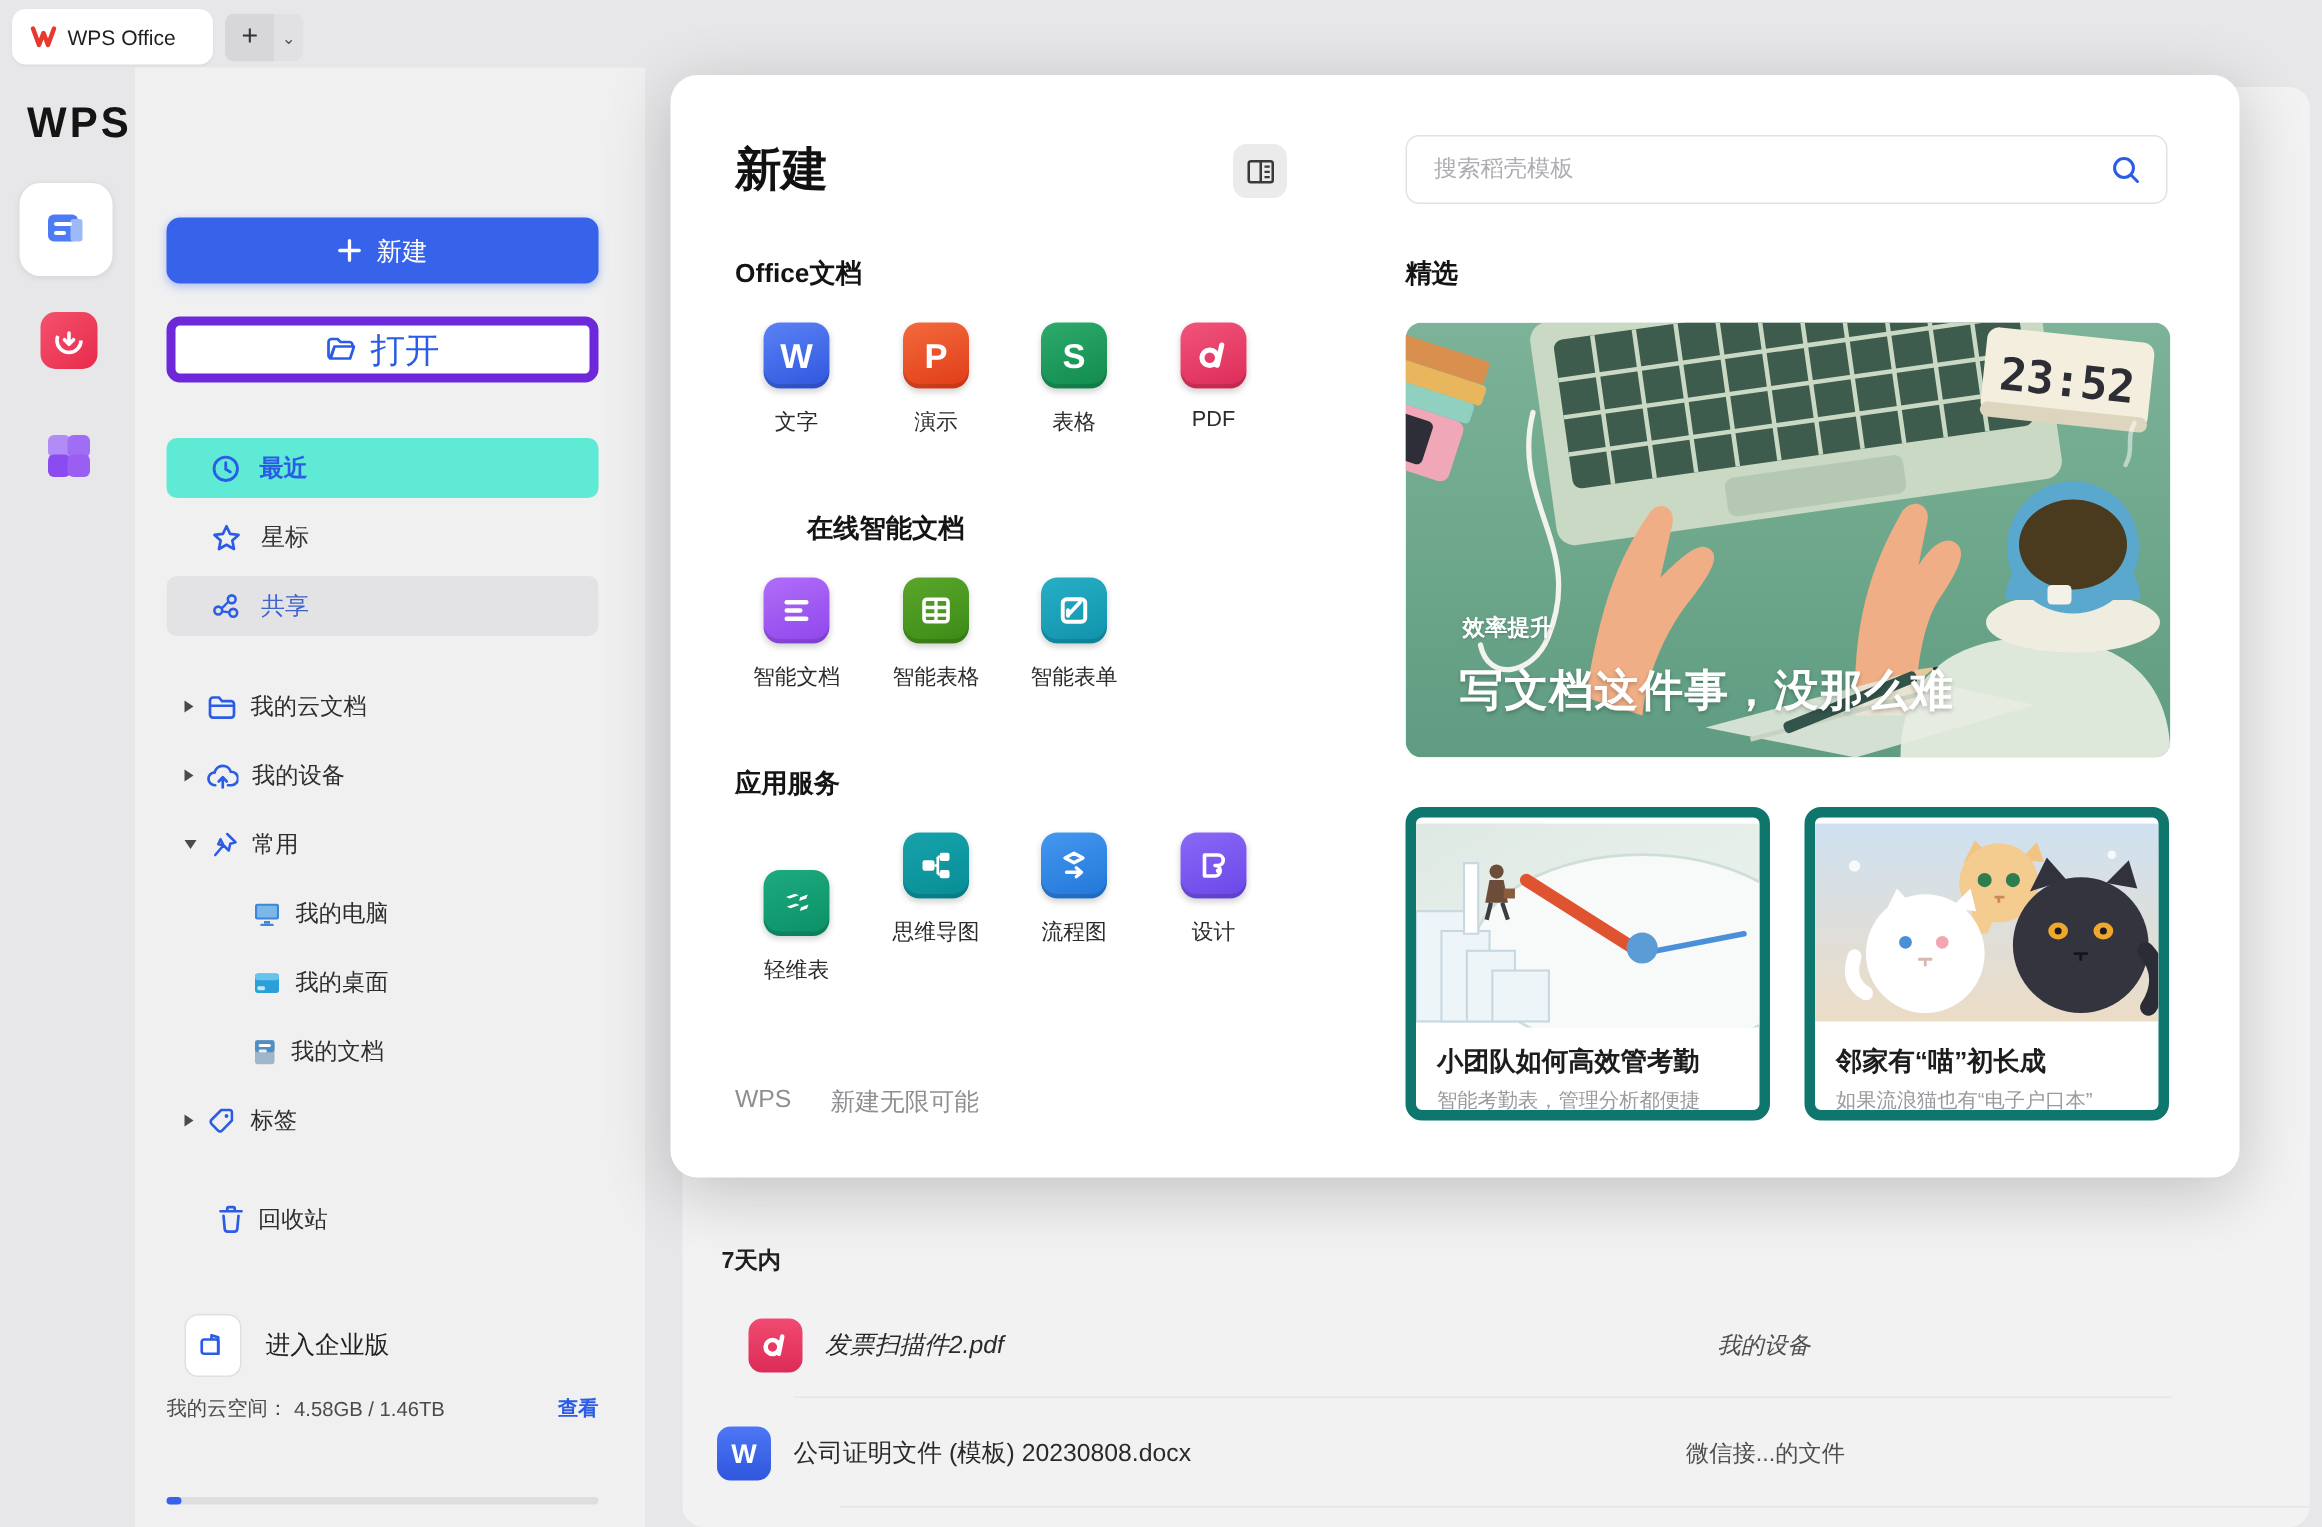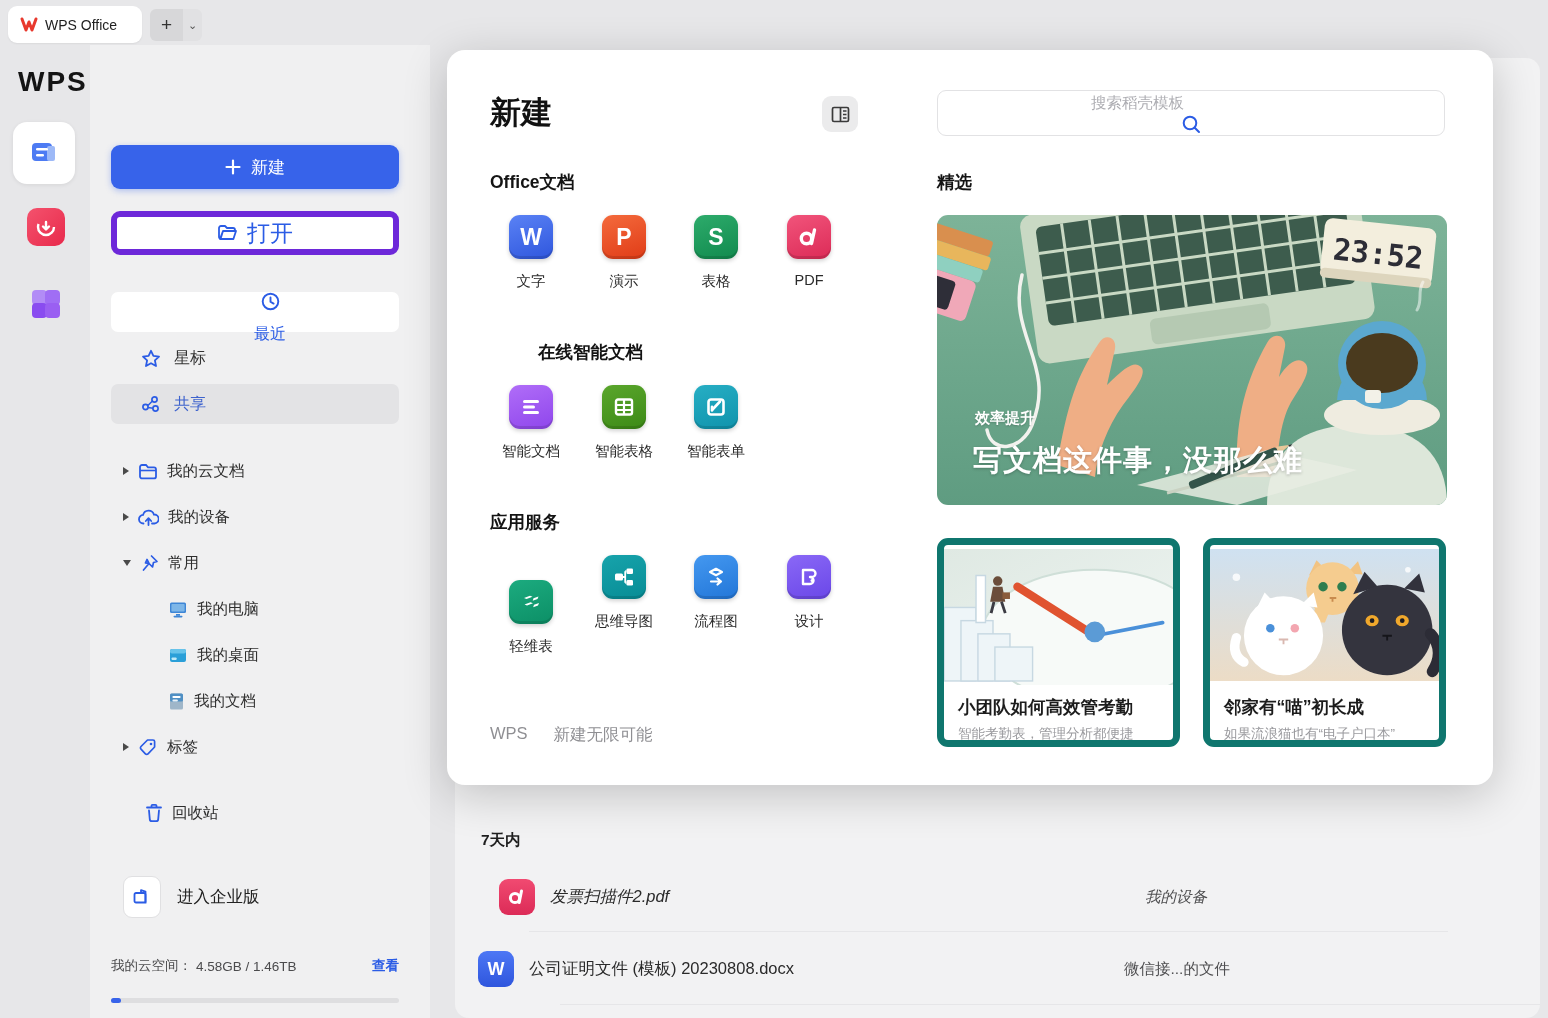--- a/index.html
+++ b/index.html
@@ -14,44 +14,44 @@
   .tabctl .chev{width:19px;background:#e1e1e3;display:flex;align-items:center;justify-content:center;font-size:11px;color:#555;}
   .applogo{left:18px;top:66px;font-size:28px;font-weight:700;letter-spacing:2px;color:#141414;transform:scaleY(1.02);}
   
   .rail-active{left:13px;top:122px;width:62px;height:62px;background:#fff;border-radius:14px;box-shadow:0 1px 4px rgba(0,0,0,.08);display:flex;align-items:center;justify-content:center;}
   .rail-ico{width:38px;height:38px;border-radius:10px;display:flex;align-items:center;justify-content:center;}
   
   .sidebar-bg{left:90px;top:45px;width:340px;height:973px;background:#f0f0f1;}
   .btn-new{left:111px;top:145px;width:288px;height:44px;background:#3763ea;border-radius:9px;color:#fff;font-size:17px;display:flex;align-items:center;justify-content:center;gap:10px;box-shadow:0 2px 6px rgba(55,99,234,.35);}
   .btn-open{left:111px;top:211px;width:288px;height:44px;background:#fff;border:6px solid #6d28d9;border-radius:9px;color:#2b5ce5;font-size:23px;display:flex;align-items:center;justify-content:center;gap:10px;box-sizing:border-box;}
   .navrow{left:111px;width:288px;height:40px;border-radius:7px;display:flex;align-items:center;gap:13px;padding-left:30px;box-sizing:border-box;font-size:16px;color:#333;}
-  .nav-active{background:#ffffff;color:#2b5ce5;font-weight:400;flex-direction:column;}
+  .nav-active{background:#5eead4;color:#2b5ce5;font-weight:700;}
   .nav-hover{background:#e3e3e5;color:#3e63cd;}
   .treerow{height:30px;display:flex;align-items:center;gap:9px;font-size:15.5px;color:#2e2e2e;}
   .caret-r{width:0;height:0;border-left:6px solid #4a4a4a;border-top:4.5px solid transparent;border-bottom:4.5px solid transparent;}
   .caret-d{width:0;height:0;border-top:6px solid #4a4a4a;border-left:4.5px solid transparent;border-right:4.5px solid transparent;}
   .ent-box{width:36px;height:40px;background:#fff;border:1px solid #e0e0e2;border-radius:9px;display:flex;align-items:center;justify-content:center;}
-  .storage{left:111px;top:930px;width:288px;font-size:13.5px;color:#4b4b4d;display:flex;align-items:center;margin-top:27px;}
+  .storage{left:111px;top:930px;width:288px;font-size:13.5px;color:#4b4b4d;display:flex;align-items:center;}
   .storage .view{margin-left:auto;color:#2b5ce5;font-weight:700;}
   .progress{left:111px;top:998px;width:288px;height:5px;background:#dedee0;border-radius:3px;}
   .progress .fill{width:10px;height:5px;background:#3763ea;border-radius:3px;}
   
   .mainpanel{left:455px;top:58px;width:1085px;height:960px;background:#f2f2f3;border-radius:14px;}
   .group-head{left:481px;top:830px;font-size:15.5px;font-weight:700;color:#1f1f1f;}
   .filerow-name{font-size:16.5px;color:#2a2a2a;}
   .filerow-loc{font-size:15.5px;color:#4f4f51;}
   .fdiv{height:1px;background:#e6e6e8;}
   .fico{width:36px;height:36px;border-radius:9px;display:flex;align-items:center;justify-content:center;color:#fff;font-weight:700;font-size:18px;}
   .fico.pdf{background:linear-gradient(180deg,#f14a71,#dc2b57);}
   .fico.doc{background:linear-gradient(180deg,#4d77f5,#2f56dd);}
   
   .modal{left:447px;top:50px;width:1046px;height:735px;background:#fff;border-radius:18px;box-shadow:0 10px 45px rgba(0,0,0,.20);}
   .m-title{left:490px;top:92px;font-size:31px;font-weight:800;color:#111;}
   .m-toggle{left:822px;top:96px;width:36px;height:36px;background:#ebebec;border-radius:9px;display:flex;align-items:center;justify-content:center;}
-  .m-search{left:937px;top:90px;width:508px;height:46px;border:1px solid #e2e2e4;border-radius:9px;background:#fff;box-sizing:border-box;display:flex;align-items:center;padding:0 16px;flex-direction:column;}
+  .m-search{left:937px;top:90px;width:508px;height:46px;border:1px solid #e2e2e4;border-radius:9px;background:#fff;box-sizing:border-box;display:flex;align-items:center;padding:0 16px;}
   .m-search input{border:none;outline:none;flex:1;font-size:15.5px;color:#333;font-family:inherit;background:transparent;}
   .m-search input::placeholder{color:#adadb2;}
   .m-sechead{font-size:17.5px;font-weight:700;color:#141414;}
   .tile{position:absolute;width:88px;display:flex;flex-direction:column;align-items:center;gap:13px;}
   .tico{width:44px;height:44px;border-radius:11px;display:flex;align-items:center;justify-content:center;color:#fff;font-weight:700;font-size:23px;box-shadow:0 2px 4px rgba(0,0,0,.18), inset 0 -3px 0 rgba(0,0,0,.12);}
   .tlabel{font-size:14.5px;color:#2b2b2b;white-space:nowrap;}
   .m-footer{left:490px;top:724px;font-size:16.5px;color:#8f8f93;display:flex;gap:26px;}
   
   .banner{left:937px;top:215px;width:510px;height:290px;border-radius:11px;overflow:hidden;}
   .banner-tag{position:absolute;left:38px;top:194px;color:#fff;font-size:15px;font-weight:700;text-shadow:0 1px 2px rgba(0,0,0,.2);}

